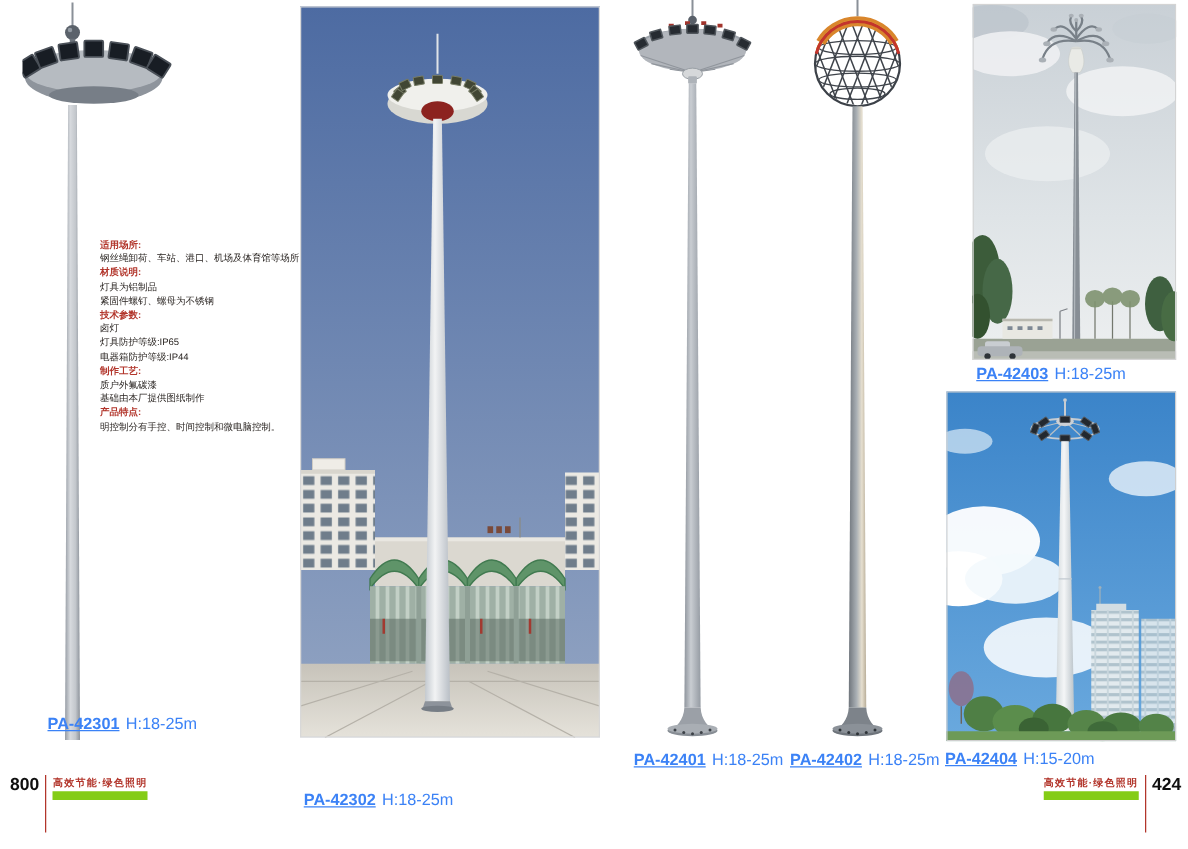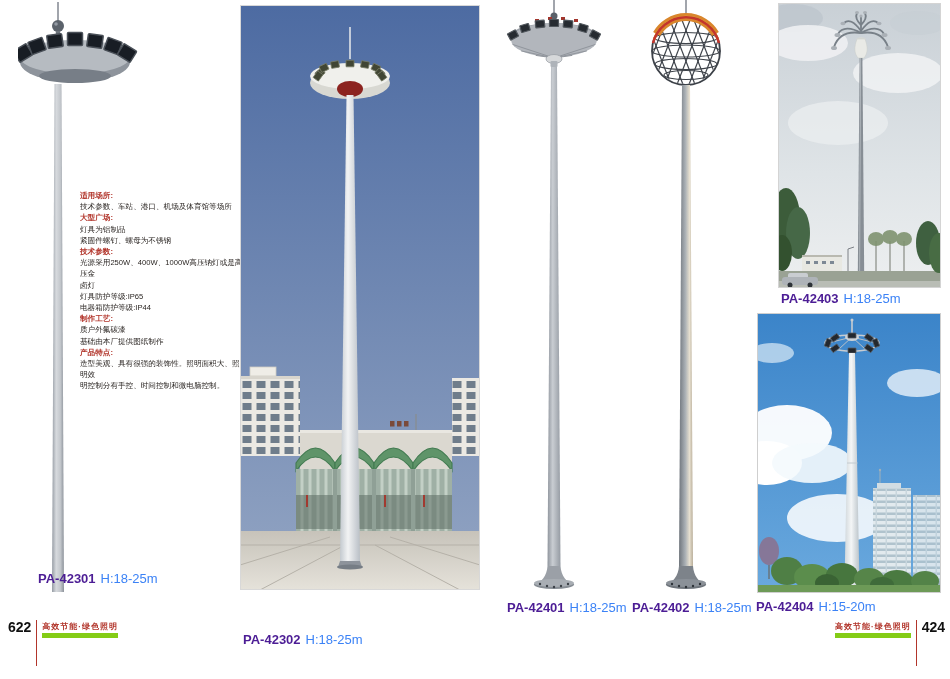--- a/index.html
+++ b/index.html
@@ -5,30 +5,30 @@
   html,body{margin:0;padding:0;background:#ffffff;}
   .page{position:relative;width:950px;height:679px;background:#ffffff;overflow:hidden;
         font-family:"Liberation Sans","DejaVu Sans",sans-serif;}
   .photo{position:absolute;line-height:0;margin:0;padding:0;}
   
   .spec{position:absolute;left:80px;top:190px;width:166px;font-size:7.6px;line-height:11.2px;color:#26211f;}
   .spec-h{color:#b2352b;font-weight:bold;}
   .spec-line{color:#2a2522;}
   
   .plabel{position:absolute;white-space:nowrap;font-size:13px;line-height:15px;}
-  .pcode{color:#4c1d95;font-weight:bold;}
+  .pcode{color:#3b82f6;font-weight:bold;text-decoration:underline;}
   .pheight{color:#3b82f6;margin-left:5px;}
   
   .footer{position:absolute;top:620px;display:flex;align-items:flex-start;}
   .footer-left{left:8px;}
   .footer-right{right:5px;}
   .pageno{font-size:14px;font-weight:bold;color:#101010;line-height:14px;}
   .vrule{width:1px;height:46px;background:#b2352b;margin:0 5px;}
   .slogan{font-size:8px;font-weight:bold;color:#b2352b;letter-spacing:1px;
-          border-bottom:5px solid #84cc16;padding-bottom:2px;margin-top:2px;line-height:9px;white-space:nowrap;}
+          border-bottom:7px solid #84cc16;padding-bottom:2px;margin-top:2px;line-height:9px;white-space:nowrap;}
 </style>
 </head>
 <body>
 
 <div class="page">
 
   <figure class="photo" style="left:18px;top:0;">
     <svg width="135" height="595" viewBox="0 0 135 595">
       <defs>
         <linearGradient id="p1g" x1="0" x2="1" y1="0" y2="0">
@@ -67,34 +67,32 @@
         <g transform="translate(109,53) rotate(32)">
             <rect x="-7.5" y="-6.5" width="15" height="13" rx="1"></rect>
           </g>
       </g>
       <polygon points="36.5,84 43.5,84 46,592 34,592" fill="url(#p1g)"></polygon>
     </svg>
   </figure>
 
   <div class="spec" id="spec">
       <div class="spec-h">适用场所:</div>
-      <div class="spec-line">技术参数、车站、港口、机场及体育馆等场所</div>
-      <div class="spec-h">大型广场:</div>
+      <div class="spec-line">钢丝绳卸荷、车站、港口、机场及体育馆等场所</div>
+      <div class="spec-h">材质说明:</div>
       <div class="spec-line">灯具为铝制品</div>
       <div class="spec-line">紧固件螺钉、螺母为不锈钢</div>
       <div class="spec-h">技术参数:</div>
-      <div class="spec-line">光源采用250W、400W、1000W高压钠灯或是高压金</div>
       <div class="spec-line">卤灯</div>
       <div class="spec-line">灯具防护等级:IP65</div>
       <div class="spec-line">电器箱防护等级:IP44</div>
       <div class="spec-h">制作工艺:</div>
       <div class="spec-line">质户外氟碳漆</div>
       <div class="spec-line">基础由本厂提供图纸制作</div>
       <div class="spec-h">产品特点:</div>
-      <div class="spec-line">造型美观、具有很强的装饰性。照明面积大、照明效</div>
       <div class="spec-line">明控制分有手控、时间控制和微电脑控制。</div>
     </div>
 
   <figure class="photo" style="left:240px;top:5px;">
     <svg width="240" height="585" viewBox="0 0 240 585">
       <defs>
         <linearGradient id="sky2" x1="0" y1="0" x2="0" y2="1">
           <stop offset="0" stop-color="#4d6ba2"></stop>
             <stop offset="1" stop-color="#93a5c3"></stop>
         </linearGradient>
@@ -504,21 +502,21 @@
     <span class="pcode">PA-42402</span><span class="pheight">H:18-25m</span>
   </div>
   <div class="plabel" style="left:781px;top:291px;">
     <span class="pcode">PA-42403</span><span class="pheight">H:18-25m</span>
   </div>
   <div class="plabel" style="left:756px;top:599px;">
     <span class="pcode">PA-42404</span><span class="pheight">H:15-20m</span>
   </div>
 
   <div class="footer footer-left">
-    <span class="pageno">622</span>
+    <span class="pageno">800</span>
     <span class="vrule"></span>
     <span class="slogan">高效节能·绿色照明</span>
   </div>
   <div class="footer footer-right">
     <span class="slogan">高效节能·绿色照明</span>
     <span class="vrule"></span>
     <span class="pageno">424</span>
   </div>
 
 </div>

